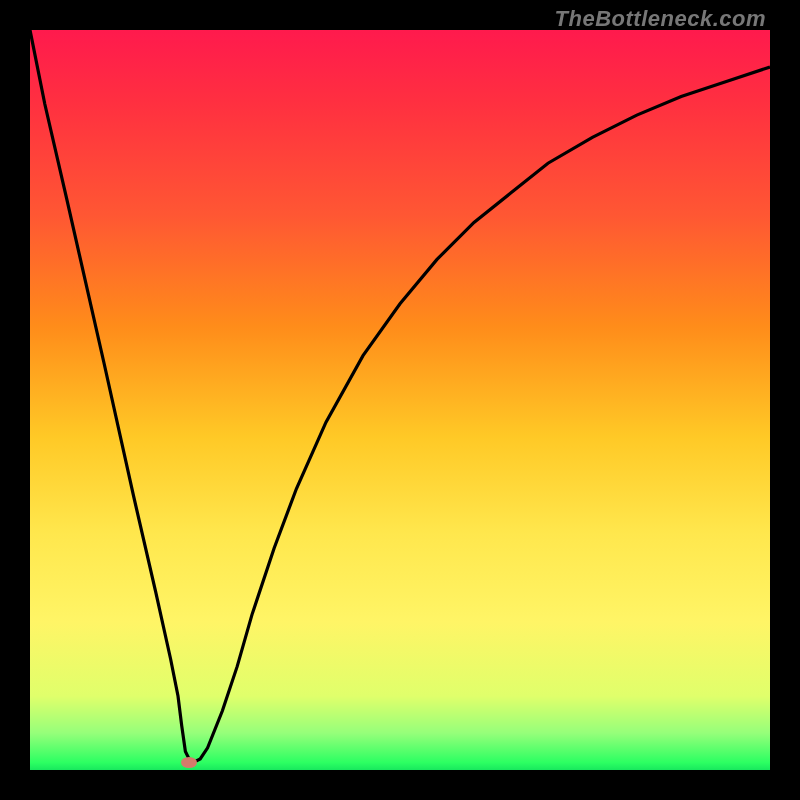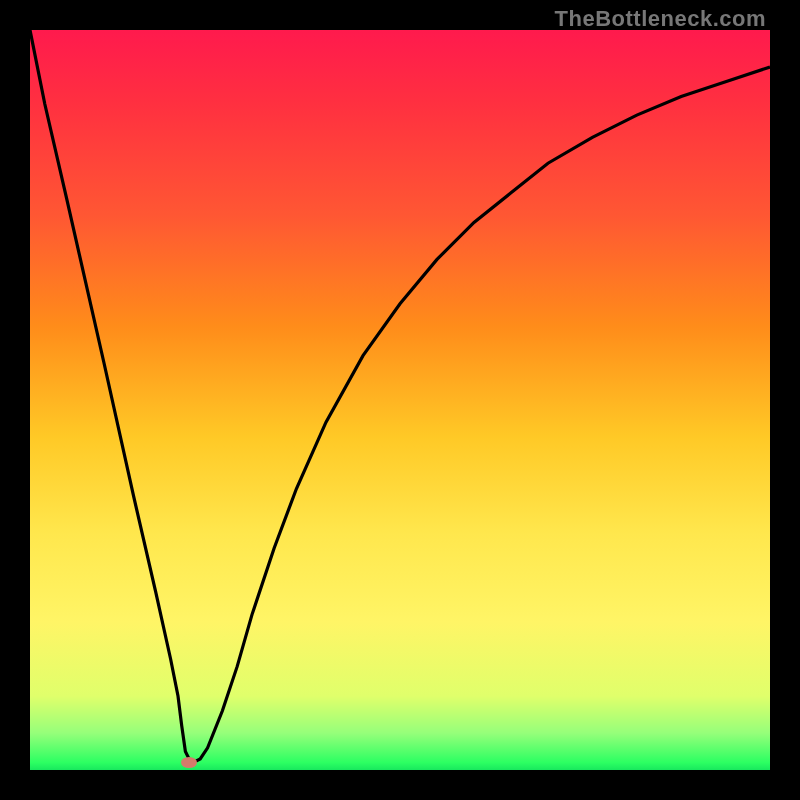--- a/index.html
+++ b/index.html
@@ -8,20 +8,21 @@
     width: 800px;
     height: 800px;
     background: #000;
     font-family: Arial, Helvetica, sans-serif;
   }
   .frame {
     position: relative;
     width: 800px;
     height: 800px;
     background: #000;
+    font-style: italic;
   }
   .plot-area {
     position: absolute;
     left: 30px;
     top: 30px;
     width: 740px;
     height: 740px;
     
     background: linear-gradient(
       to bottom,

